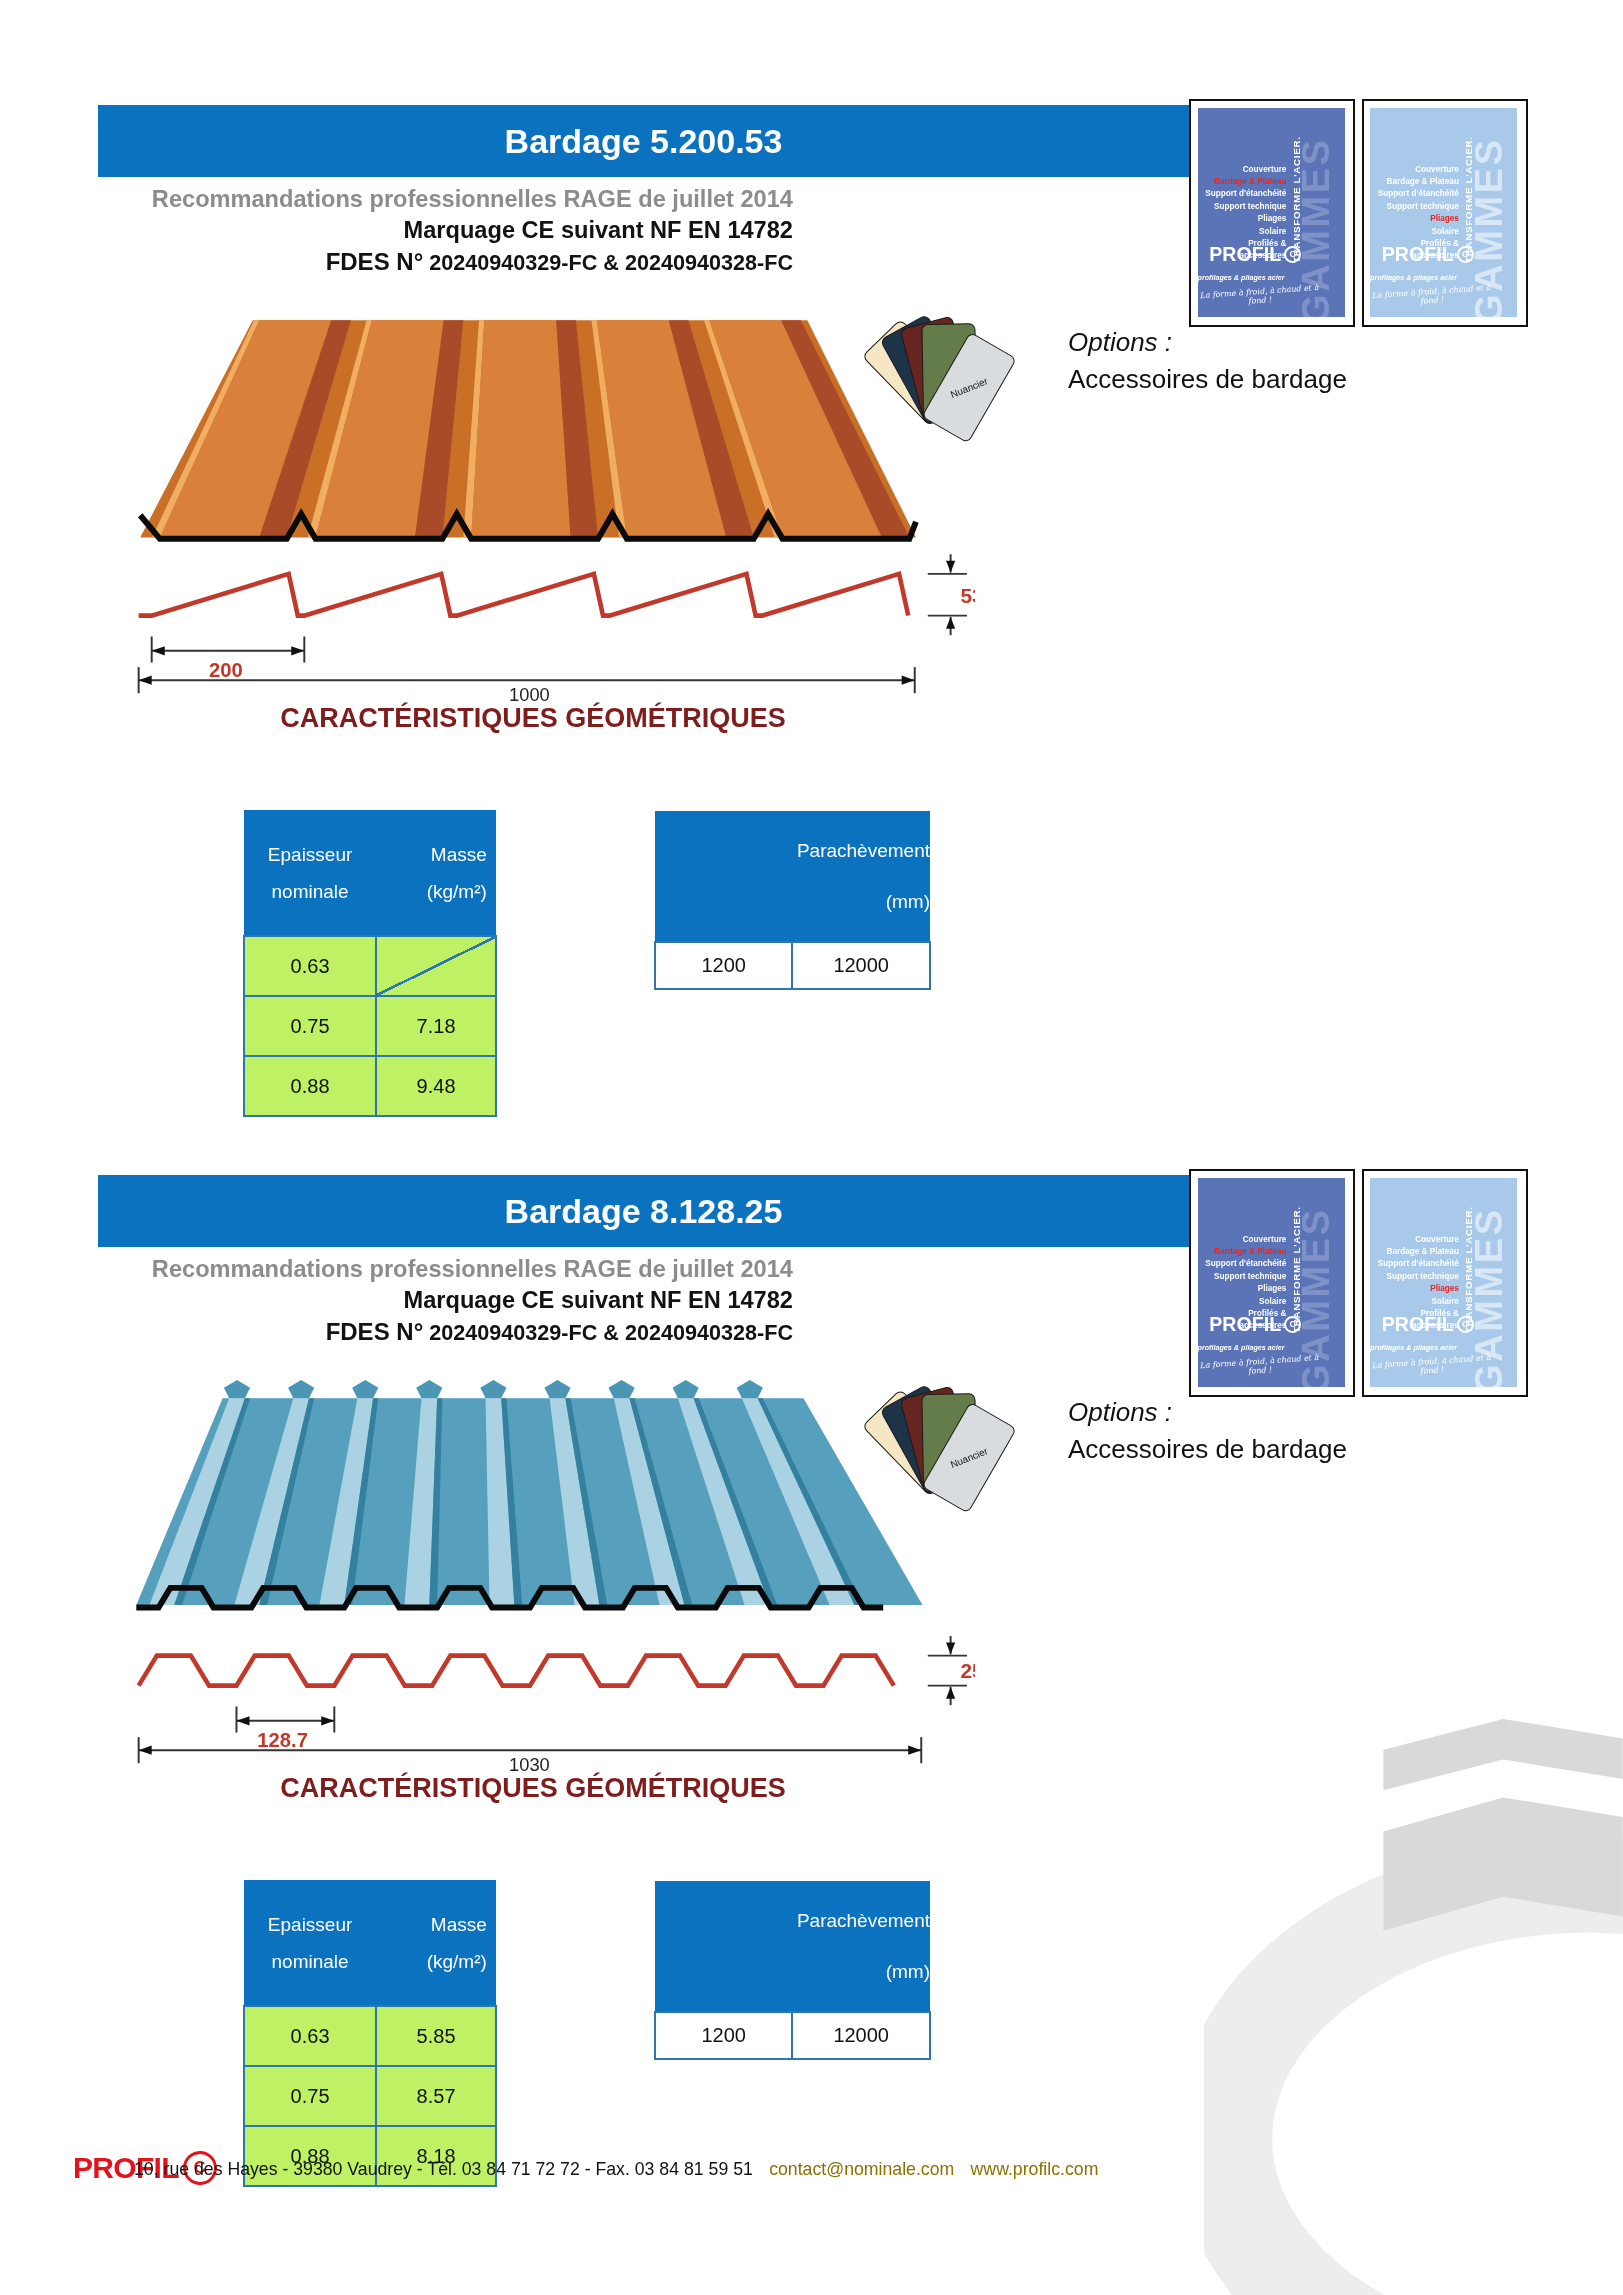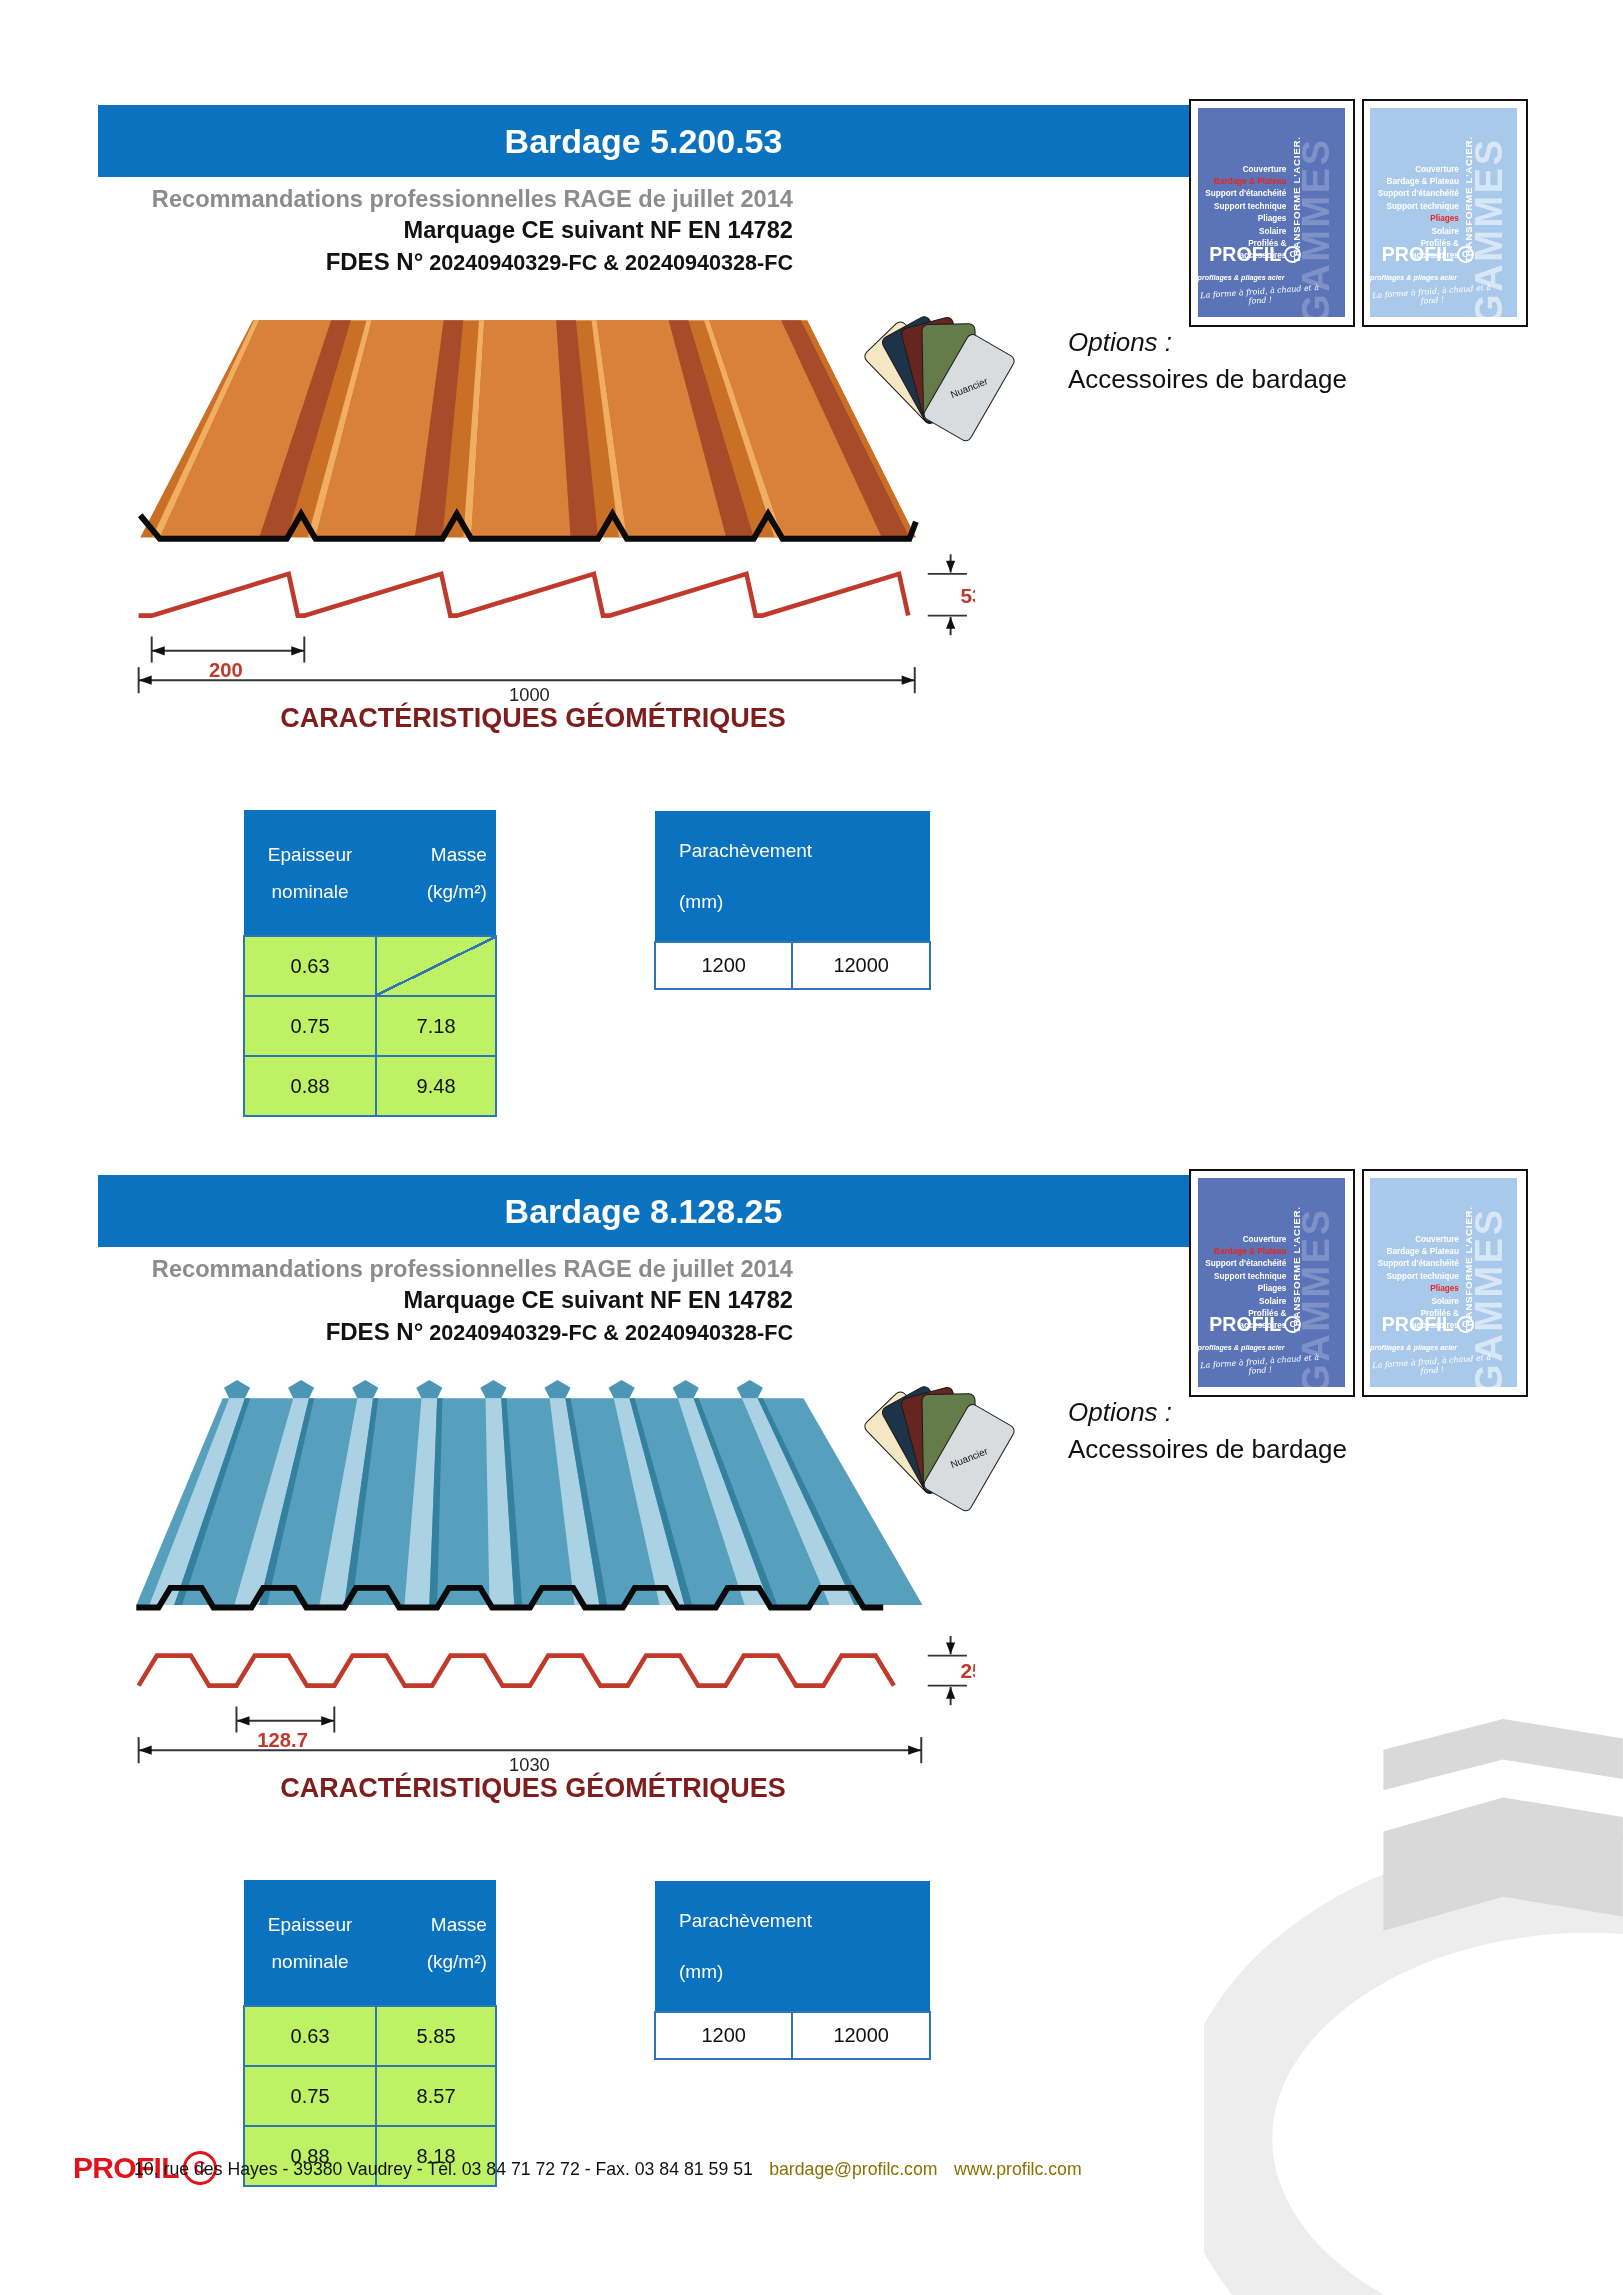--- a/index.html
+++ b/index.html
@@ -40,21 +40,21 @@
                   height:126px; vertical-align:middle; text-align:center; line-height:37px; padding:0 9.2px; }
   .geo-table td { border:2px solid #2e75b6; background:#bef264; height:60px; text-align:center;
                   font-size:20px; color:#111; }
   .geo-table .c1 { width:133px; } .geo-table .c2 { width:121px;text-align:right; }
   td.diag { background-image:linear-gradient(to bottom right,
               transparent calc(50% - 1.3px), #2e75b6 calc(50% - 1.3px),
               #2e75b6 calc(50% + 1.3px), transparent calc(50% + 1.3px)); }
 
   .para-table { position:absolute; left:654px; top:811px; width:277px; }
   .para-table th { background:#0b72c0; color:#fff; font-weight:normal; font-size:19px;
-                   height:131px; text-align:left; vertical-align:middle;padding-left:24px; }
+                   height:131px; text-align:right; vertical-align:middle;padding-left:24px; }
   .para-table th .l1 { display:block; margin-bottom:29px; }
   .para-table td { border:2px solid #2e75b6; background:#fff; height:47px; width:139px;
                    text-align:center; font-size:20px; color:#111; }
 
   
   .fan { position:absolute; left:909px; top:305px; width:114px; height:121px; }
   .swatch { position:absolute; left:14.4px; bottom:3.9px; width:54px; height:98px;
             border:1.3px solid #1a1a1a; border-radius:6.5px; transform-origin:9.2px 92px; }
   .sw0 { background:#f5e7c4; transform:rotate(-44deg); }
   .sw1 { background:#1d3347; transform:rotate(-29deg); }
@@ -466,20 +466,20 @@
   <div class="footer">
     <div class="footer-logo">
       <span class="footer-brand">PROFIL</span>
       <span class="footer-ring">
           <span>C</span>
         </span>
     </div>
     <div class="footer-text">
       <span>10, rue des Hayes - 39380 Vaudrey - Tél. 03 84 71 72 72 - Fax. 03 84 81 59 51</span>
       <span class="sep"></span>
-      <a href="#" class="link">bardage@profilc.com</a>
+      <a href="#" class="link">contact@nominale.com</a>
       <span class="sep"></span>
       <a href="#" class="link">www.profilc.com</a>
     </div>
   </div>
 
 </div>
 
 
 </body></html>

